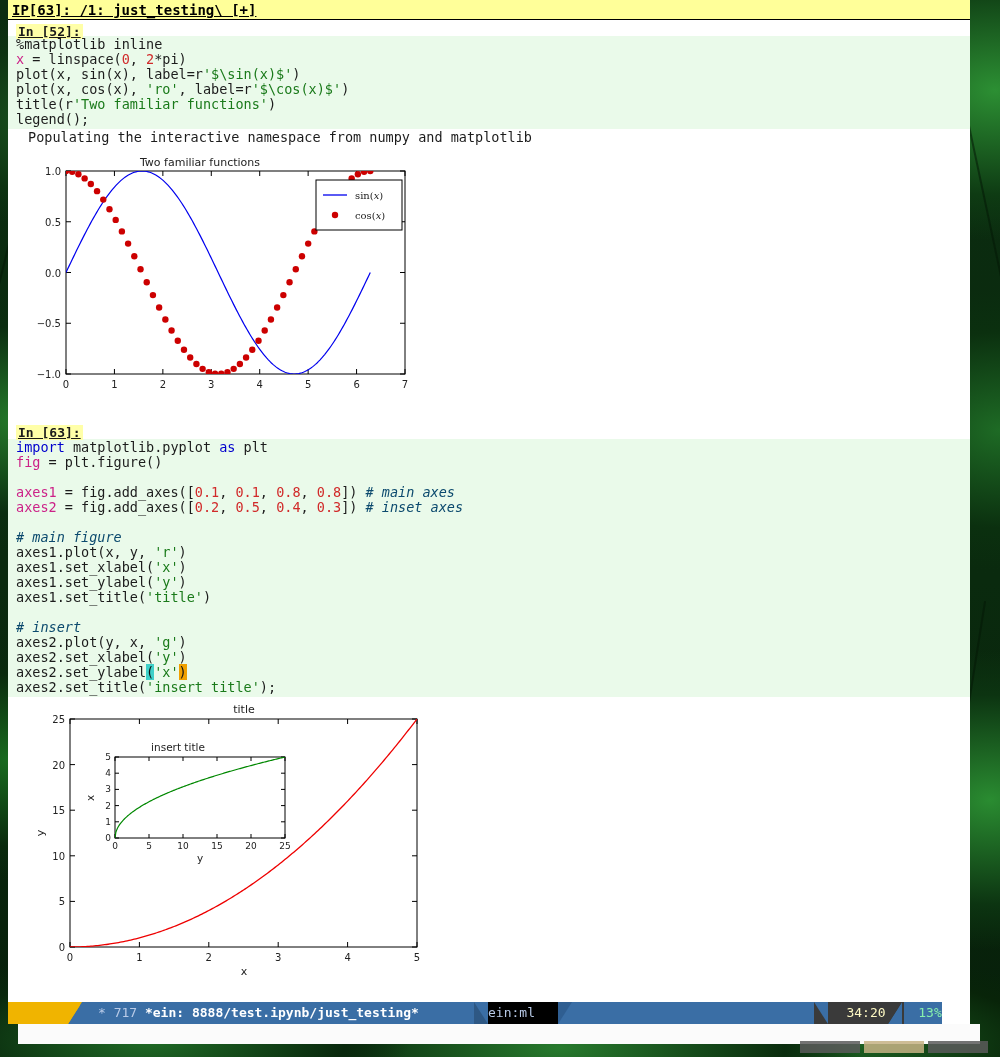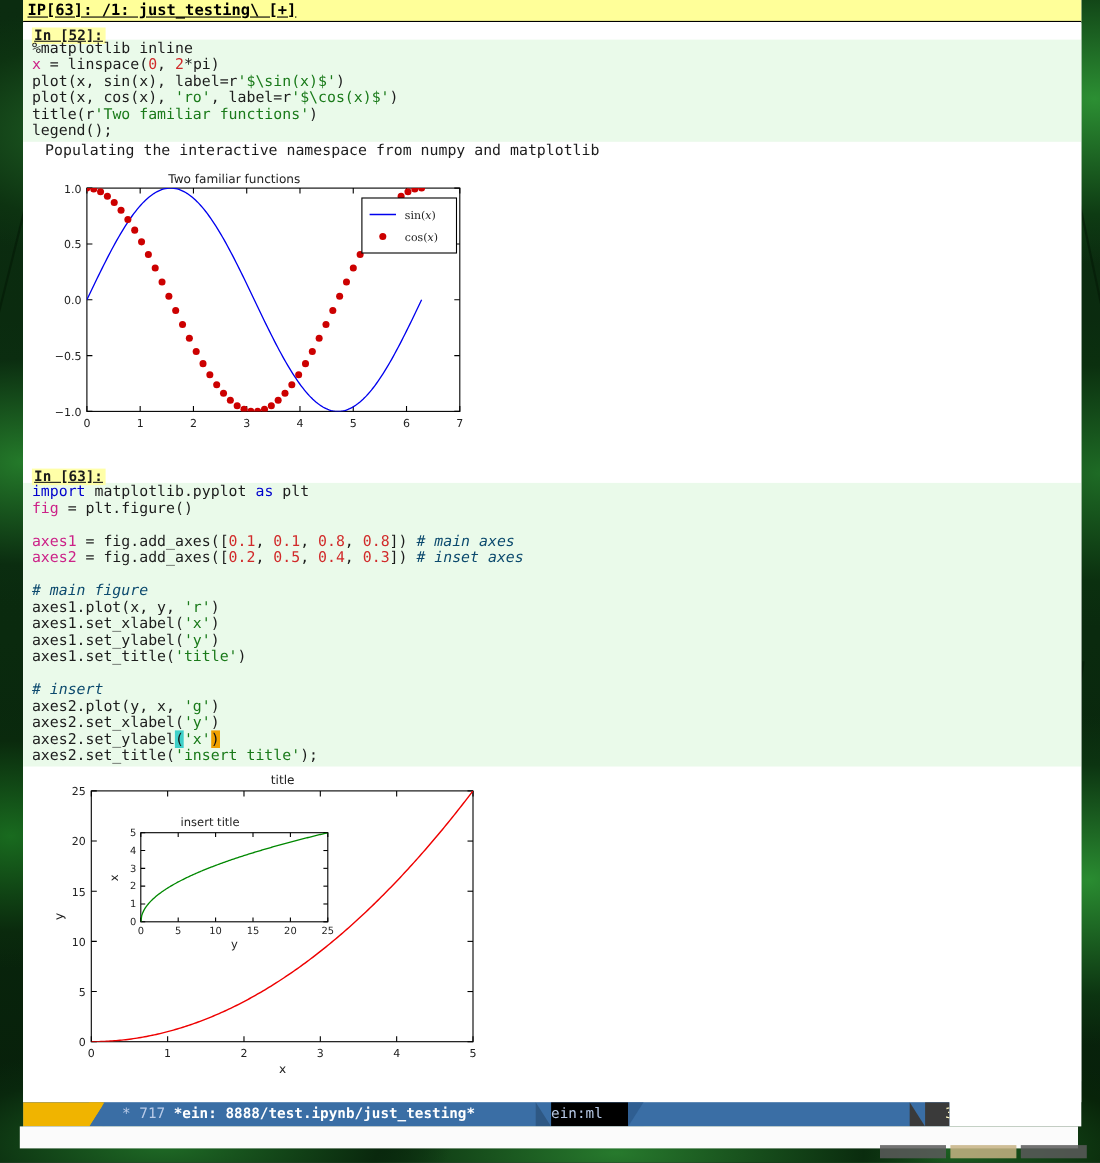--- a/index.html
+++ b/index.html
@@ -21,21 +21,21 @@
       radial-gradient(ellipse 210px 150px at 990px 800px, #2a8c31 0%, #0c3411 70%, transparent 100%),
       radial-gradient(ellipse 260px 90px at 150px 1040px, #1f6b26 0%, #09280d 75%, transparent 100%),
       radial-gradient(ellipse 300px 100px at 560px 1048px, #277a2d 0%, #0a2c0e 75%, transparent 100%),
       radial-gradient(ellipse 240px 90px at 860px 1045px, #1b5f21 0%, #082409 75%, transparent 100%),
       linear-gradient(180deg,#0b2c10 0%,#0a2a0e 55%,#071f0a 100%);
   }
   #wallpaper .leafvein{position:absolute;background:#041706;opacity:.55;}
 
   
   #frame{
-    position:absolute;left:21px;top:0;width:962px;height:1024px;
+    position:absolute;left:8px;top:0;width:962px;height:1024px;
     background:#ffffff;
   }
   
   #titlebar{
     height:20px;line-height:20px;
     background:#ffff99;color:#000000;
     font-weight:bold;font-size:14px;
     padding:0 4px;white-space:pre;
     border-bottom:1px solid #000;
     box-sizing:border-box;
@@ -79,21 +79,21 @@
   .cmt{color:#0c4a6e;font-style:italic;}
   .parenmatch{background:#3fd0c9;color:#111;}
   .cursor{background:#f0a000;color:#111;}
 
   
   .figwrap{background:#ffffff;padding:2px 0 4px 0;}
   svg{display:block;}
 
   
   #modeline{
-    position:absolute;left:0;top:1002px;width:842px;height:22px;
+    position:absolute;left:0;top:1002px;width:934px;height:22px;
     background:#3a6ea5;
     overflow:hidden;
   }
   #modeline .seg{position:absolute;top:0;height:22px;line-height:22px;font-size:13px;white-space:pre;}
   .ml-left{left:0;background:#f0b400;color:#1a1a1a;padding:0 6px;font-weight:bold;}
   .ml-main{color:#e6eefc;}
   .ml-star{color:#b9cbe8;}
   .ml-num{color:#b9cbe8;}
   .ml-mode{color:#b7c9e6;}
   .ml-time{background:#3a3a3a;color:#fef9c3;padding:0 8px;}

